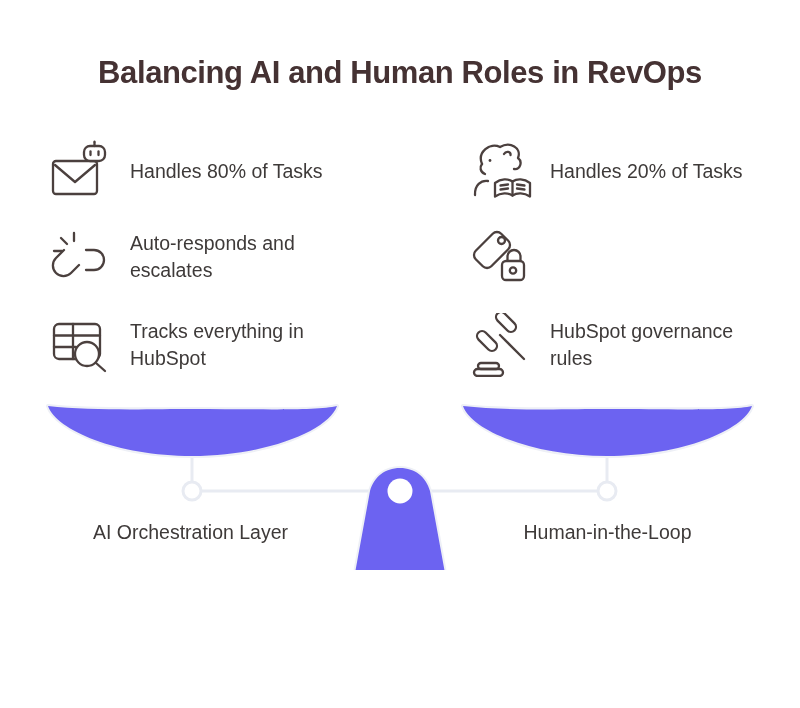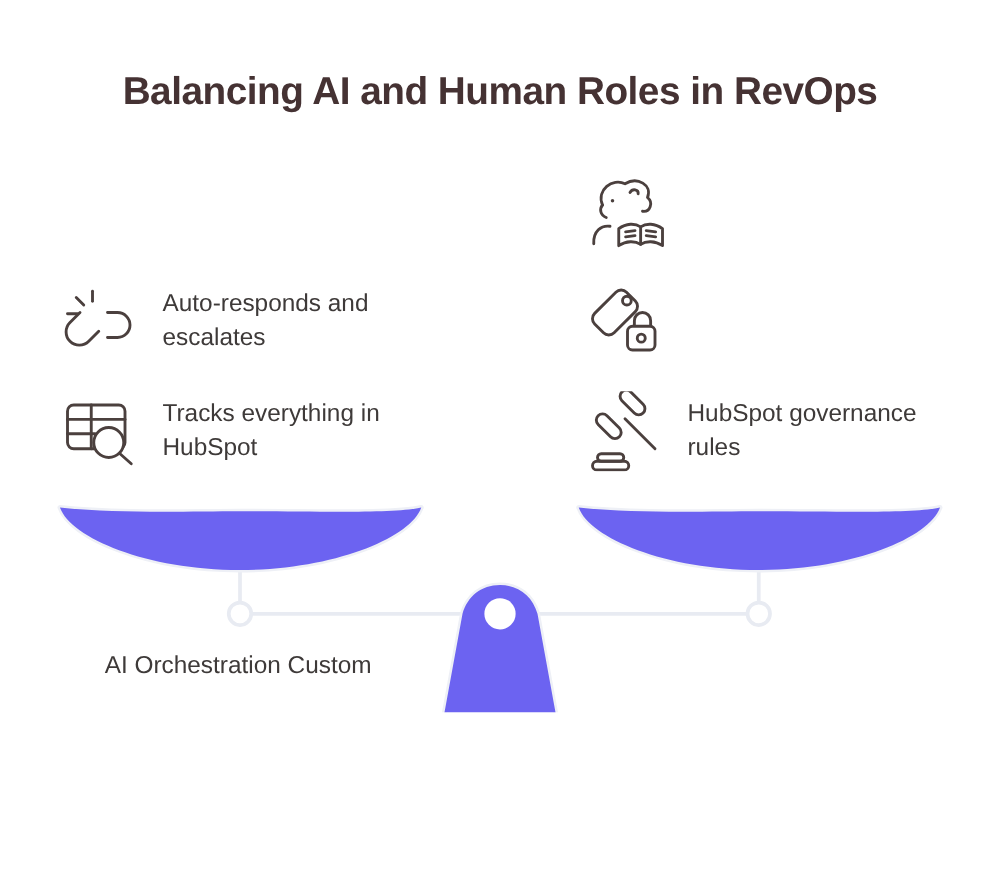--- a/index.html
+++ b/index.html
@@ -34,20 +34,36 @@
   .beam-circle{stroke:var(--beam-gray,#E8EBF2);stroke-width:3;fill:#ffffff;}
   .pan{fill:var(--accent-purple,#6C63F1);stroke:#EEF0F6;stroke-width:4;paint-order:stroke;stroke-linejoin:round;}
 </style>
 </head>
 <body>
 
 <div class="canvas">
 
   <div class="title">Balancing AI and Human Roles in RevOps</div>
 
+  <div class="feature-row row-l row-1">
+    <span class="icon-box">
+      <svg width="64" height="64" viewBox="0 0 64 64">
+        <g class="lineart">
+          <rect x="5" y="22" width="44" height="33" rx="3"></rect>
+          <path d="M7 26 L27 43 L47 26"></path>
+          <rect x="36" y="7" width="21" height="15" rx="6" fill="#fff"></rect>
+          <path d="M46.5 7 L46.5 3.2"></path>
+          <circle cx="46.5" cy="2.4" r="1" fill="var(--icon-stroke,#4B403E)" stroke="none"></circle>
+          <path d="M42.5 12.5 L42.5 16"></path>
+          <path d="M50.5 12.5 L50.5 16"></path>
+        </g>
+      </svg>
+    </span>
+    <div class="txt">Handles 80% of Tasks</div>
+  </div>
 
   <div class="feature-row row-l row-3">
     <span class="icon-box">
       <svg width="64" height="64" viewBox="0 0 64 64">
         <g class="lineart">
           <rect x="6" y="11" width="46" height="35" rx="5"></rect>
           <path d="M25 11 V46"></path>
           <path d="M6 22.5 H52"></path>
           <path d="M6 34 H28"></path>
           <circle cx="39" cy="41" r="12" fill="#fff"></circle>
@@ -84,20 +100,21 @@
           <path d="M7 56 C 6.5 46, 13 41, 20 42"></path>
           <path d="M27 44 C 33 39.5, 40 39.5, 44.5 42.5 C 49 39.5, 56 39.5, 62 44 L62 57.5 C 56 53.5, 49 53.5, 44.5 56.5 C 40 53.5, 33 53.5, 27 57.5 Z" fill="#fff"></path>
           <path d="M44.5 42.5 V56.5"></path>
           <path d="M32.5 46.5 L40 45.5"></path>
           <path d="M32.5 50.5 L40 49.5"></path>
           <path d="M49 45.5 L56.5 46.5"></path>
           <path d="M49 49.5 L56.5 50.5"></path>
         </g>
       </svg>
     </span>
+    <div class="txt">Handles 20% of Tasks</div>
   </div>
 
   <div class="feature-row row-r row-2">
     <span class="icon-box">
       <svg width="64" height="64" viewBox="0 0 64 64">
         <g class="lineart">
           <rect x="6" y="14" width="36" height="22" rx="6" transform="rotate(-45 24 25)"></rect>
           <circle cx="33.5" cy="15.5" r="3.5"></circle>
           <path d="M39.5 36 V31.5 A6.5 6.5 0 0 1 52.5 31.5 V36"></path>
           <rect x="34" y="36" width="22" height="19" rx="4" fill="#fff"></rect>
@@ -132,15 +149,16 @@
     <circle class="beam-circle" cx="607" cy="101" r="9"></circle>
 
     <path class="pan" d="M48 16 C 92 21, 152 19, 192 19 C 256 19, 316 21, 337 16 C 329 40, 267 66, 192 66 C 117 66, 56 40, 48 16 Z"></path>
     <path class="pan" d="M463 16 C 507 21, 567 19, 607 19 C 671 19, 731 21, 752 16 C 744 40, 682 66, 607 66 C 532 66, 471 40, 463 16 Z"></path>
 
     <path class="pan" d="M400 78 C 385 78, 374 87, 370 101 L 347 227 C 345.5 234.5, 350 240, 357 240 L 443 240 C 450 240, 454.5 234.5, 453 227 L 430 101 C 426 87, 415 78, 400 78 Z"></path>
     <circle cx="400" cy="101" r="12.5" fill="#ffffff"></circle>
     <path d="M359 230 C 384 219, 423 220, 445 231" stroke="#ffffff" stroke-width="5" fill="none" stroke-linecap="round"></path>
   </svg>
 
-  <div class="scale-label label-left">AI Orchestration Custom</div>
+  <div class="scale-label label-left">AI Orchestration Layer</div>
+  <div class="scale-label label-right">Human-in-the-Loop</div>
 
 </div>
 
 </body></html>

